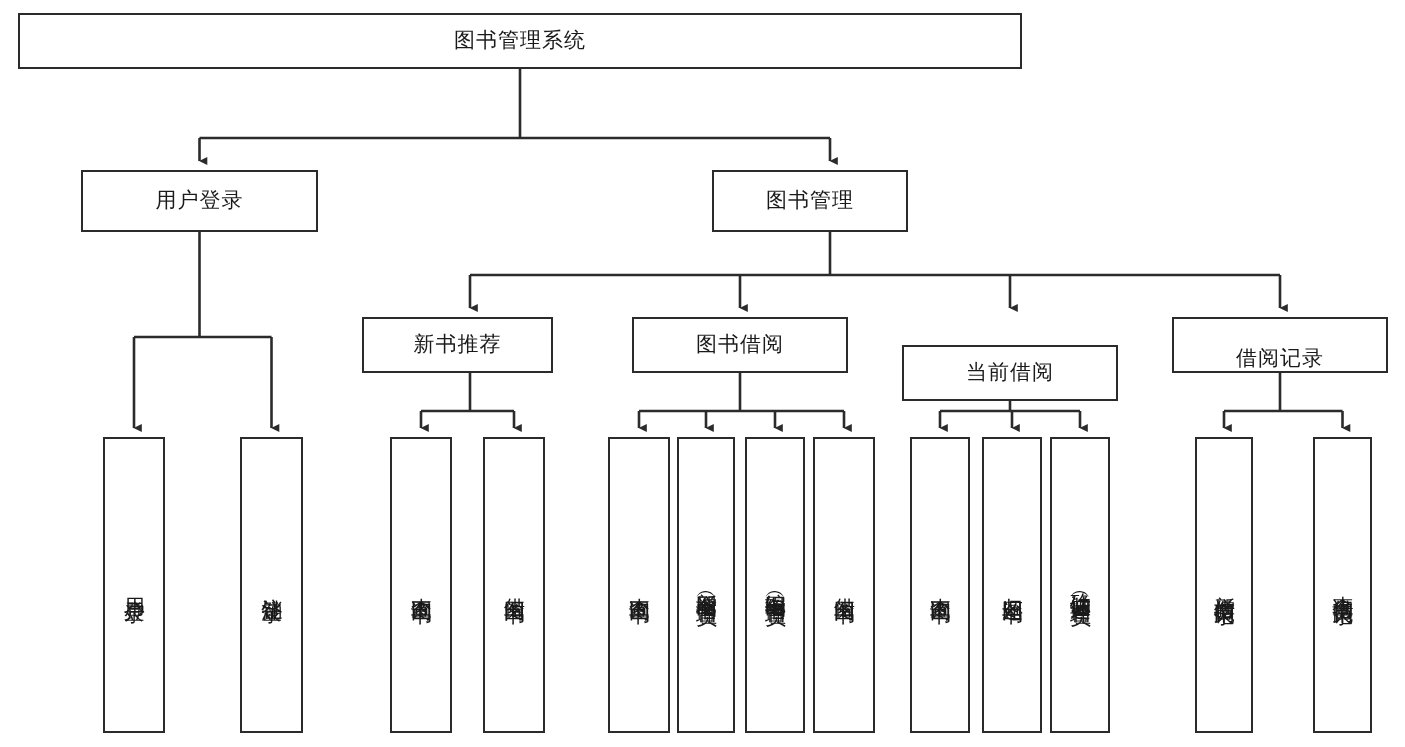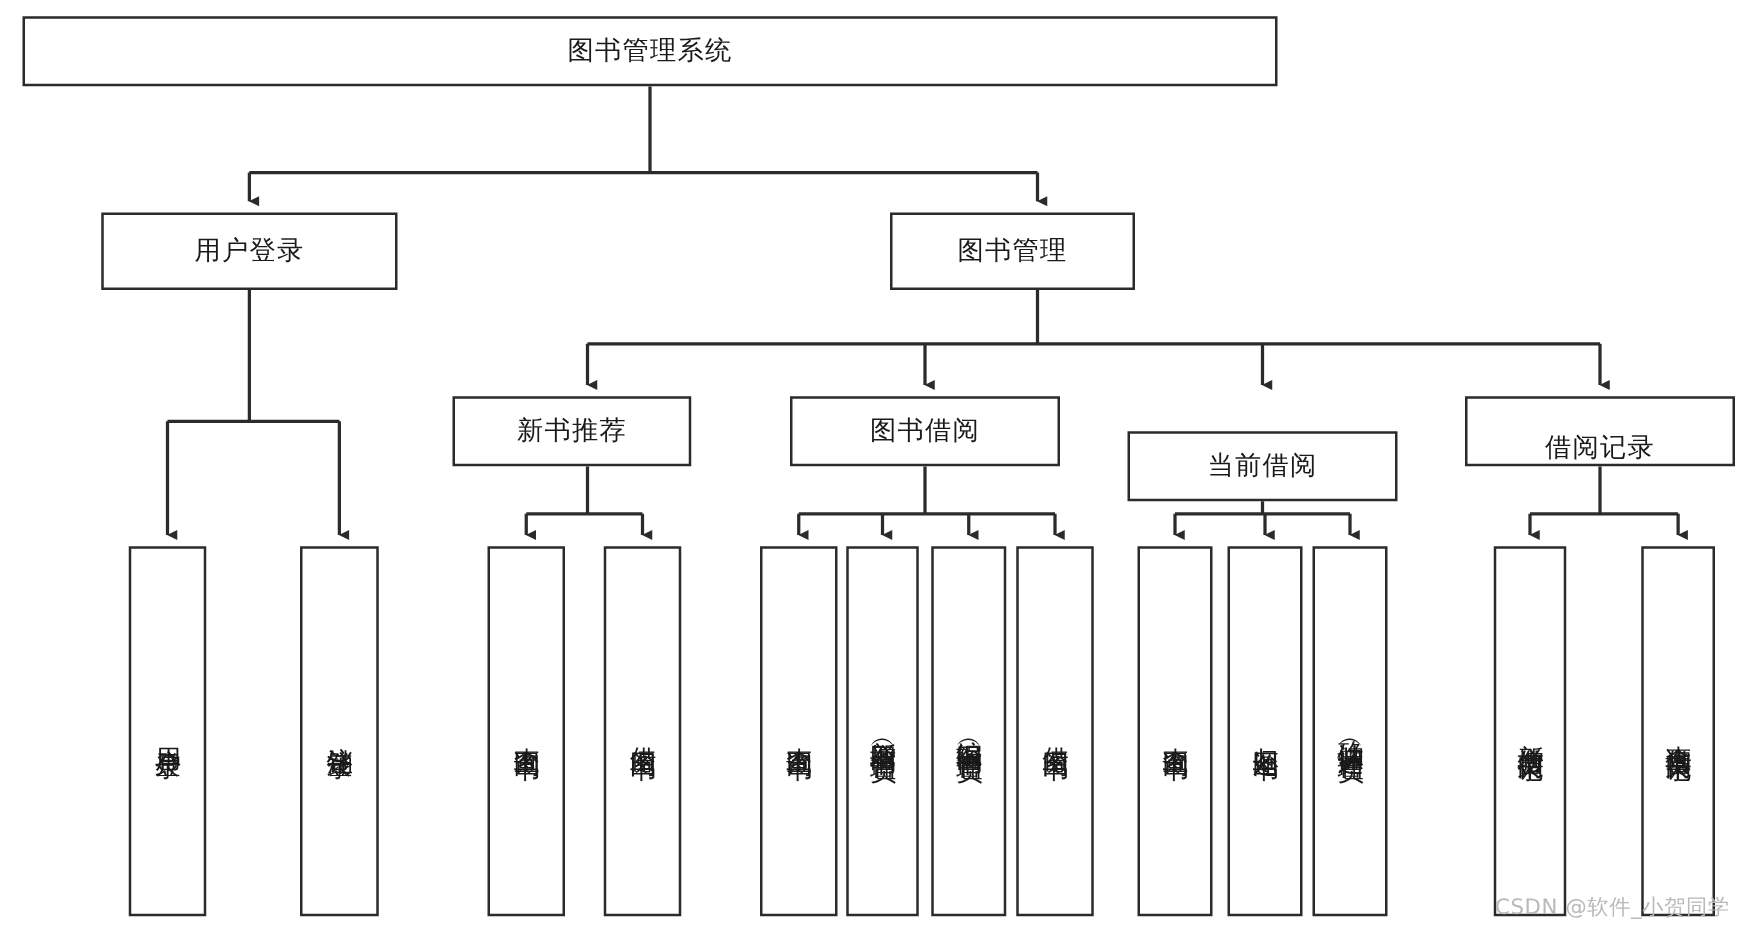--- a/index.html
+++ b/index.html
@@ -165,14 +165,13 @@
         <span class="label">确认归还（管理员）</span>
       </div>
       <div class="node vert" style="left: 1195px; top: 437px; width: 58px; height: 296px;">
         <span class="label">新增借阅记录</span>
       </div>
       <div class="node vert" style="left: 1313px; top: 437px; width: 59px; height: 296px;">
         <span class="label">查询借阅记录</span>
       </div>
     </div>
 
-  <div class="watermark" id="wm" style="left: 1196px; top: 714px; color: rgb(185, 185, 185);">CSDN @软件_小贺同学</div>
 </div>
 
 </body></html>

